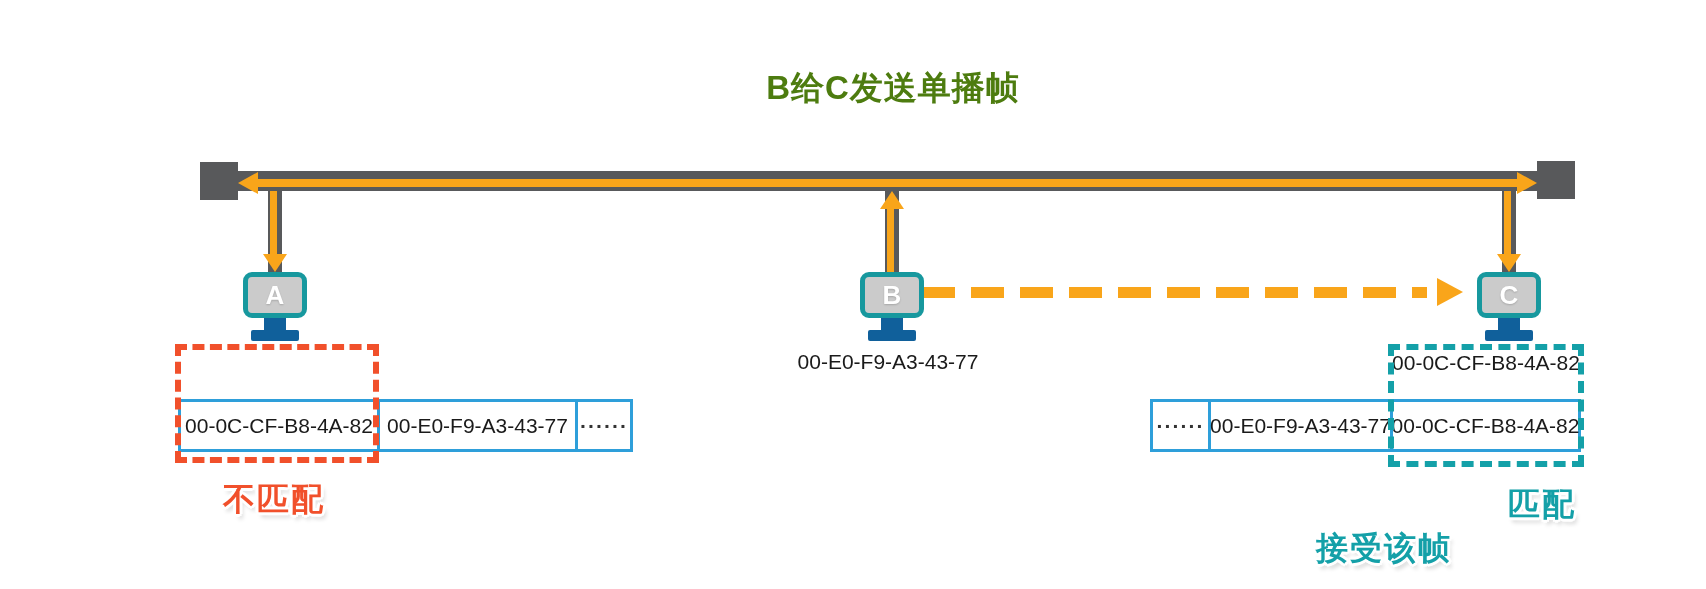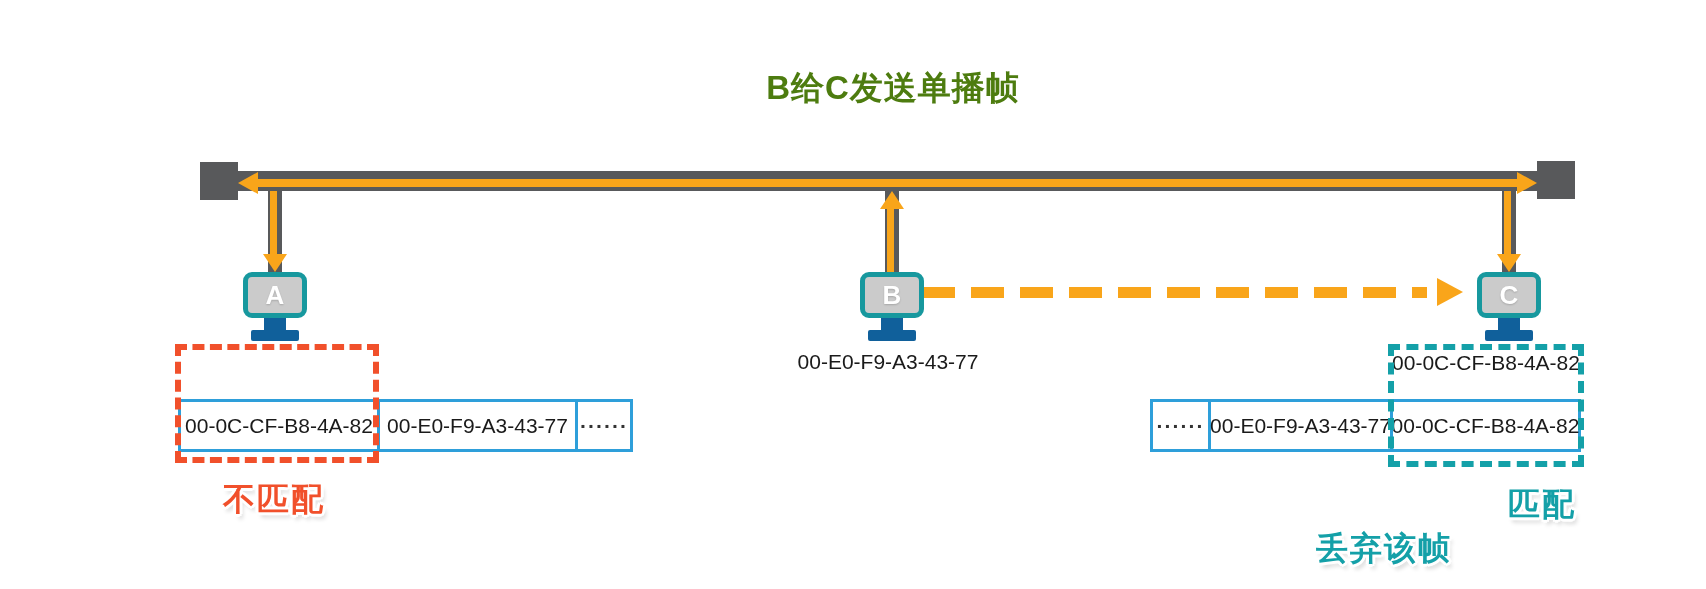--- a/index.html
+++ b/index.html
@@ -110,15 +110,15 @@
     <div class="cell cell-dots" style="width:55px;">······</div>
     <div class="cell" style="width:182px;">00-E0-F9-A3-43-77</div>
     <div class="cell" style="width:188px;">00-0C-CF-B8-4A-82</div>
   </div>
 
   <div class="abs box-red" style="left:175px;top:344px;width:204px;height:119px;"></div>
   <div class="abs box-teal" style="left:1388px;top:344px;width:196px;height:123px;"></div>
 
   <div class="abs caption cap-red" style="left:223px;top:478px;">不匹配</div>
   <div class="abs caption cap-teal" style="left:1508px;top:483px;">匹配</div>
-  <div class="abs caption cap-teal" style="left:1316px;top:527px;">丢弃该帧</div>
+  <div class="abs caption cap-teal" style="left:1316px;top:527px;">接受该帧</div>
 
 </div>
 
 </body></html>

